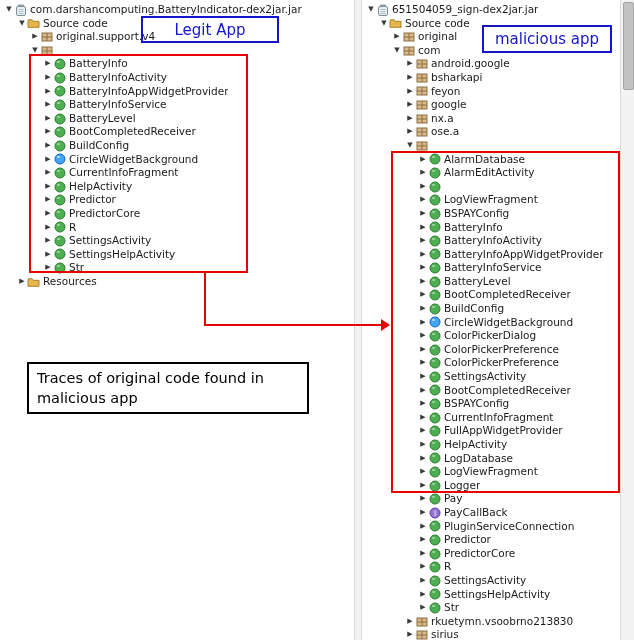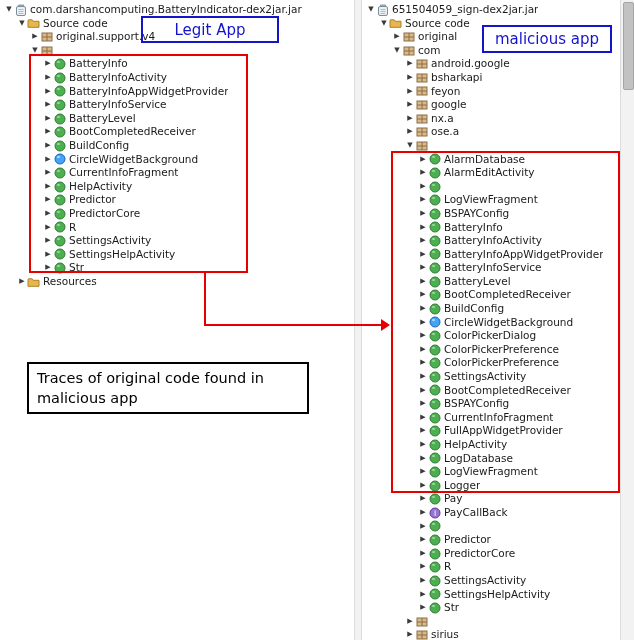--- a/index.html
+++ b/index.html
@@ -667,20 +667,21 @@
       <span class="tree-label">PayCallBack</span>
     </div>
     <div class="tree-row" style="padding-left: 56px;">
       <span class="tree-arrow">▶</span>
       <span class="tree-icon">
         <svg width="12" height="12" viewBox="0 0 12 12">
           <circle cx="6" cy="6" r="5" fill="#4caf50" stroke="#2e7d32" stroke-width="1"></circle>
           <ellipse cx="4.5" cy="4" rx="1.6" ry="1.1" fill="#a5d6a7"></ellipse>
         </svg>
       </span>
+      <span class="tree-label">PluginServiceConnection</span>
     </div>
     <div class="tree-row" style="padding-left: 56px;">
       <span class="tree-arrow">▶</span>
       <span class="tree-icon">
         <svg width="12" height="12" viewBox="0 0 12 12">
           <circle cx="6" cy="6" r="5" fill="#4caf50" stroke="#2e7d32" stroke-width="1"></circle>
           <ellipse cx="4.5" cy="4" rx="1.6" ry="1.1" fill="#a5d6a7"></ellipse>
         </svg>
       </span>
       <span class="tree-label">Predictor</span>
@@ -736,20 +737,21 @@
       <span class="tree-label">Str</span>
     </div>
     <div class="tree-row" style="padding-left: 43px;">
       <span class="tree-arrow">▶</span>
       <span class="tree-icon">
         <svg width="12" height="12" viewBox="0 0 12 12">
           <rect x="1" y="2" width="10" height="8" fill="#d9b98a" stroke="#8b6f47" stroke-width="1"></rect>
           <path d="M6 2v8M1 6h10" stroke="#8b6f47" stroke-width="1"></path>
         </svg>
       </span>
+      <span class="tree-label">rkuetymn.vsoobrno213830</span>
     </div>
     <div class="tree-row" style="padding-left: 43px;">
       <span class="tree-arrow">▶</span>
       <span class="tree-icon">
         <svg width="12" height="12" viewBox="0 0 12 12">
           <rect x="1" y="2" width="10" height="8" fill="#d9b98a" stroke="#8b6f47" stroke-width="1"></rect>
           <path d="M6 2v8M1 6h10" stroke="#8b6f47" stroke-width="1"></path>
         </svg>
       </span>
       <span class="tree-label">sirius</span>

